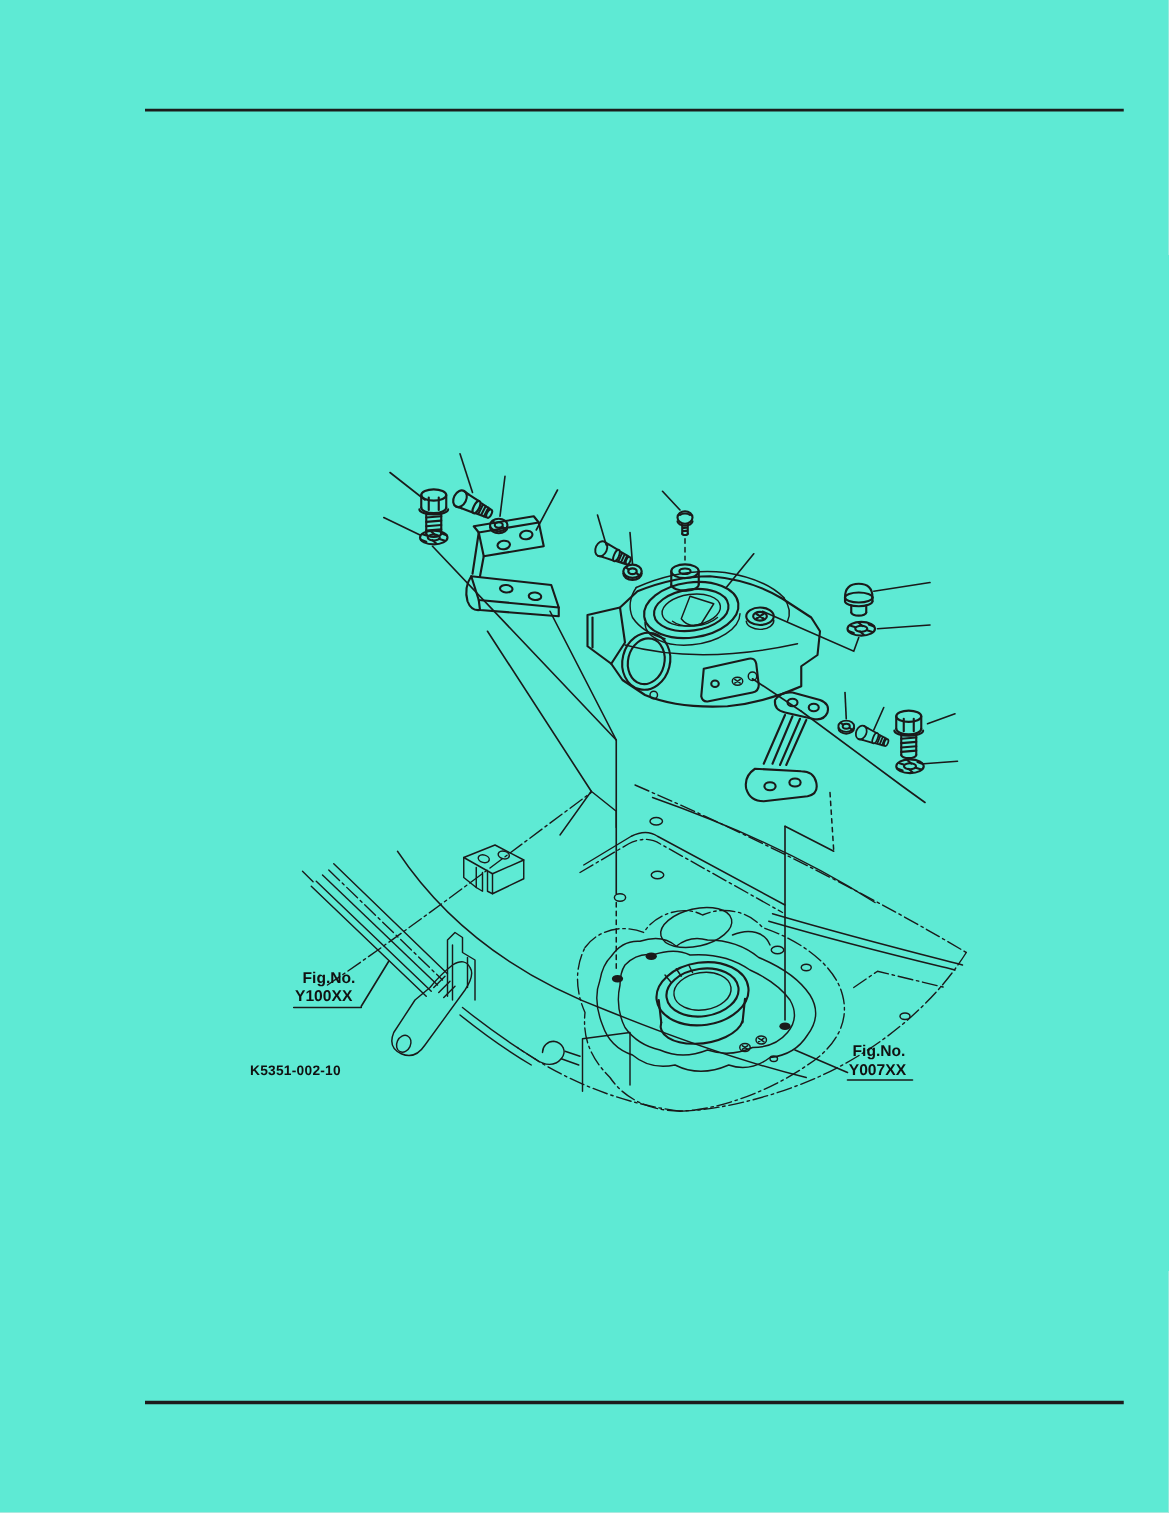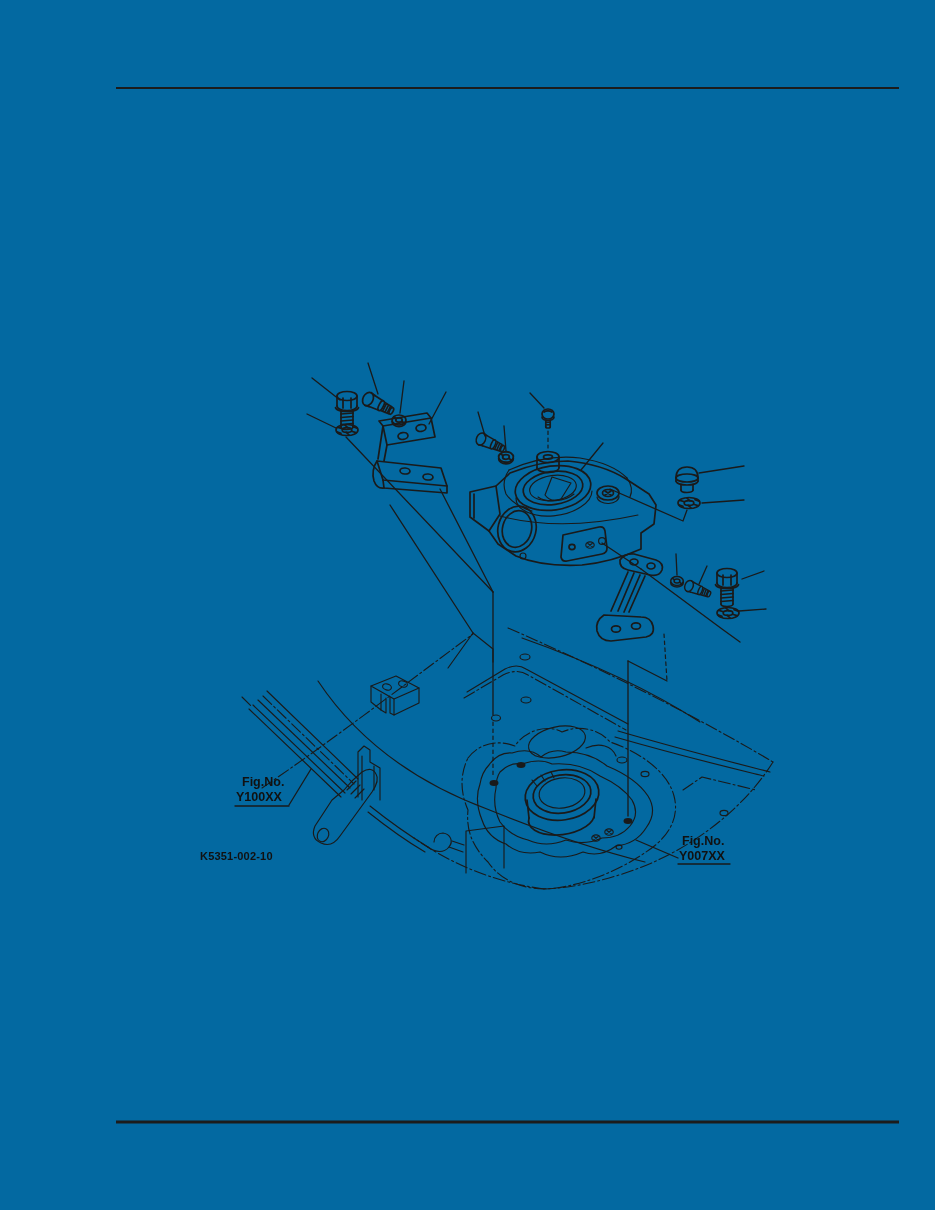--- a/index.html
+++ b/index.html
@@ -1,19 +1,19 @@
 <!DOCTYPE html>
 <html><head>
 <meta charset="utf-8">
 <style>
   html,body{margin:0;padding:0;background:#e8e8e8;}
   #page{
     position:relative;
     width:935px;height:1210px;
-    background:#0369a1;
+    background:#5eead4;
     font-family:"Liberation Sans",sans-serif;
     overflow:hidden;
   }
   svg{position:absolute;left:0;top:0;}
   .ln{fill:none;stroke:#1a1a1a;stroke-width:1.7;stroke-linecap:round;stroke-linejoin:round;}
   .tn{fill:none;stroke:#1a1a1a;stroke-width:1.15;stroke-linecap:round;stroke-linejoin:round;}
   .ld{fill:none;stroke:#1a1a1a;stroke-width:1.3;stroke-linecap:round;}
   .ph{fill:none;stroke:#1a1a1a;stroke-width:1.1;stroke-linecap:round;stroke-linejoin:round;stroke-dasharray:12 3 2 3;}
   .ds{fill:none;stroke:#1a1a1a;stroke-width:1.2;stroke-dasharray:3.5 3.5;}
   .dk{fill:#1a1a1a;stroke:none;}

